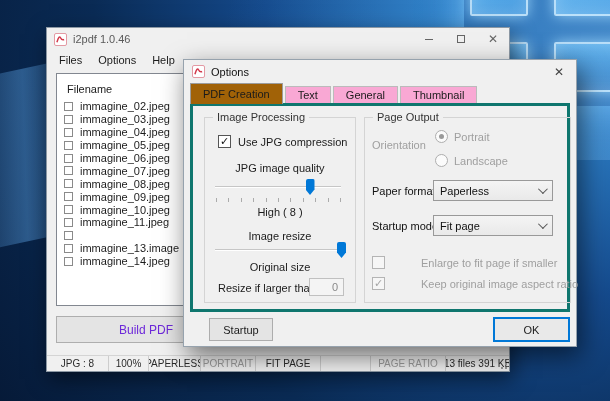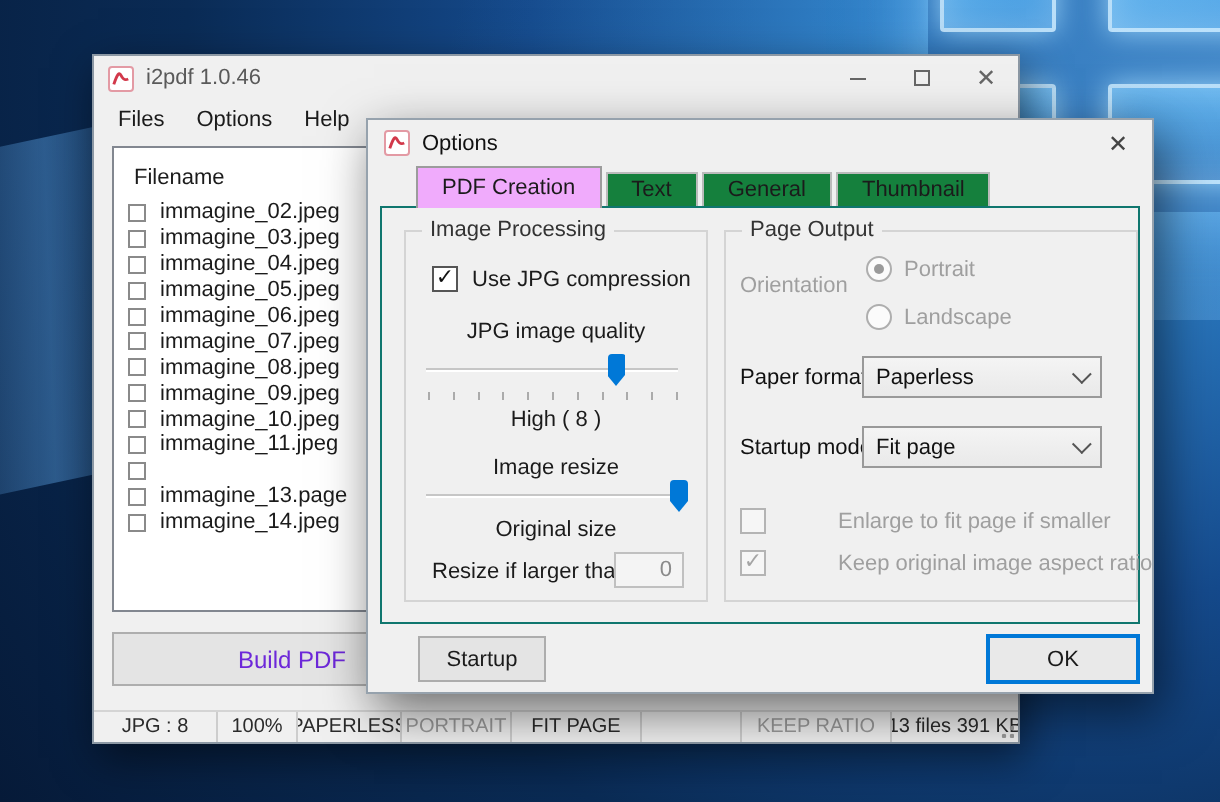--- a/index.html
+++ b/index.html
@@ -74,25 +74,25 @@
   
   .dialog{ position:absolute; left:183px; top:59px; width:394px; height:288px;
     background:#f0f0f0; border:1px solid #96a2ad; box-shadow:4px 9px 24px rgba(0,0,0,.55); }
   .dlg-titlebar{ display:flex; align-items:center; height:23px; padding-left:8px; }
   .dlg-title{ margin-left:6px; font-size:11px; color:#111; }
   .dlg-close{ margin-left:auto; width:34px; height:23px; display:flex; align-items:center;
     justify-content:center; color:#444; font-size:12px; }
 
   .tabs{ position:absolute; left:6px; top:23px; right:6px; height:21px; display:flex; align-items:flex-end; }
   .tab{ height:18px; padding:2px 12px 0; font-size:11px; color:#1b1b1b;
-    background:#15803d; border:1px solid #bbb; border-bottom:none; margin-right:2px; white-space:nowrap; }
-  .tab.active{ height:21px; padding-top:4px; background:#f0abfc; border-color:#9c9c9c; position:relative; z-index:2;margin-left:18px; }
+    background:#f9a8d4; border:1px solid #bbb; border-bottom:none; margin-right:2px; white-space:nowrap; }
+  .tab.active{ height:21px; padding-top:4px; background:#a16207; border-color:#9c9c9c; position:relative; z-index:2; }
 
   .tab-page{ position:absolute; left:6px; top:43px; right:6px; height:209px;
-    border:1px solid #0f766e; background:#f0f0f0; }
+    border:3px solid #0f766e; background:#f0f0f0; }
 
   .group{ position:absolute; border:1px solid #d4d4d4; }
   .group-label{ position:absolute; top:-7px; left:8px; background:#f0f0f0; padding:0 4px;
     font-size:11px; color:#333; white-space:nowrap; }
   .grp-img{ left:11px; top:11px; width:152px; height:186px; }
   .grp-page{ left:171px; top:11px; width:207px; height:186px; }
 
   .check-row{ position:absolute; display:flex; align-items:center; font-size:11px; color:#1b1b1b; }
   .checkbox{ width:13px; height:13px; border:1px solid #555; background:#fff; flex:0 0 auto;
     display:flex; align-items:center; justify-content:center; font-size:11px; line-height:11px; color:#111; }
@@ -224,21 +224,21 @@
     <span class="cb"></span>
     <span class="file-label">immagine_11.jpeg</span>
   </div>
 
   <div class="file-row">
     <span class="cb"></span>
   </div>
 
   <div class="file-row">
     <span class="cb"></span>
-    <span class="file-label">immagine_13.page</span>
+    <span class="file-label">immagine_13.image</span>
   </div>
 
   <div class="file-row">
     <span class="cb"></span>
     <span class="file-label">immagine_14.jpeg</span>
   </div>
 </div>
     </div>
 
     <div class="build-btn">Build PDF</div>
@@ -249,21 +249,21 @@
   <span class="status-seg" style="width: 40px;">100%</span>
 
   <span class="status-seg" style="width: 52px;">PAPERLESS</span>
 
   <span class="status-seg dim" style="width: 55px;">PORTRAIT</span>
 
   <span class="status-seg" style="width: 65px;">FIT PAGE</span>
 
   <span class="status-seg" style="width: 50px;"></span>
 
-  <span class="status-seg dim" style="width: 75px;">KEEP RATIO</span>
+  <span class="status-seg dim" style="width: 75px;">PAGE RATIO</span>
 
   <span class="status-seg">13 files  391 KB</span>
 </div>
     <div class="grip"></div>
   </div>
 
   <div class="dialog">
     <div class="dlg-titlebar">
       <span class="app-icon">
         <svg width="9" height="9" viewBox="0 0 10 10">

